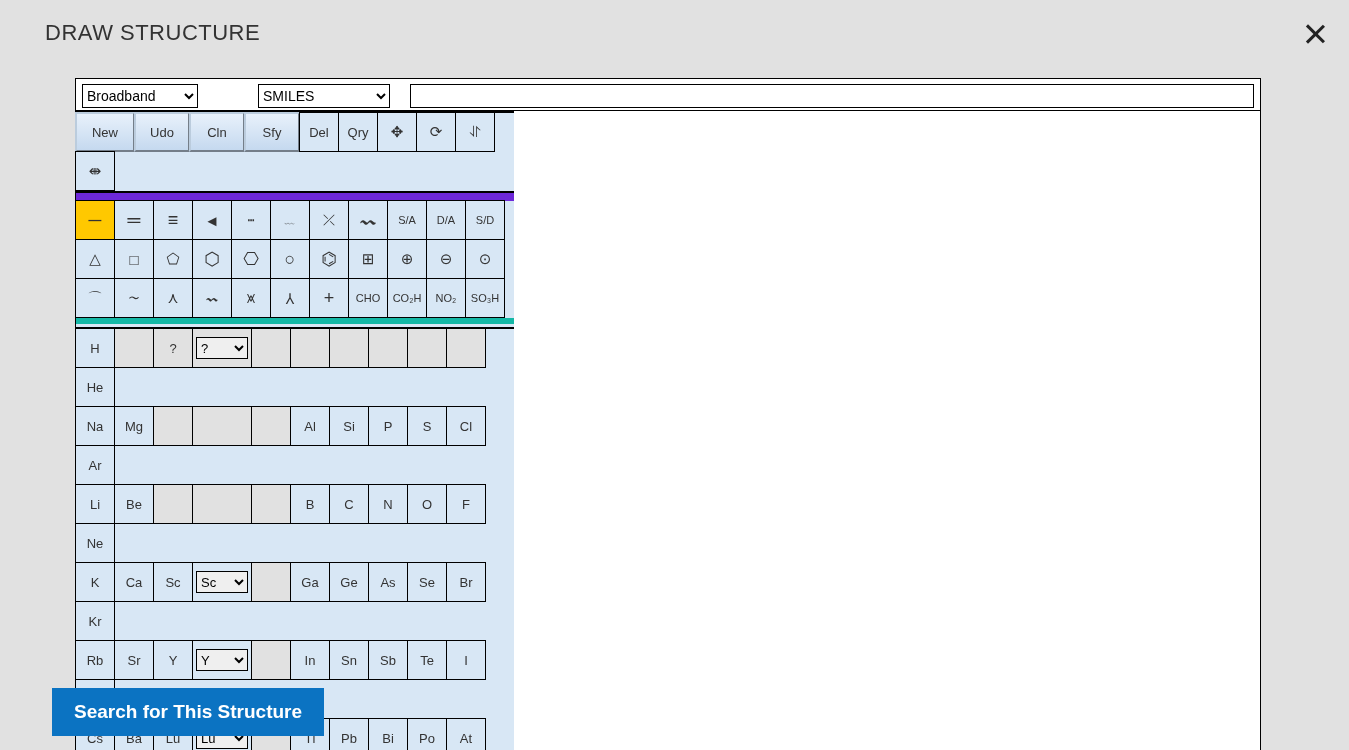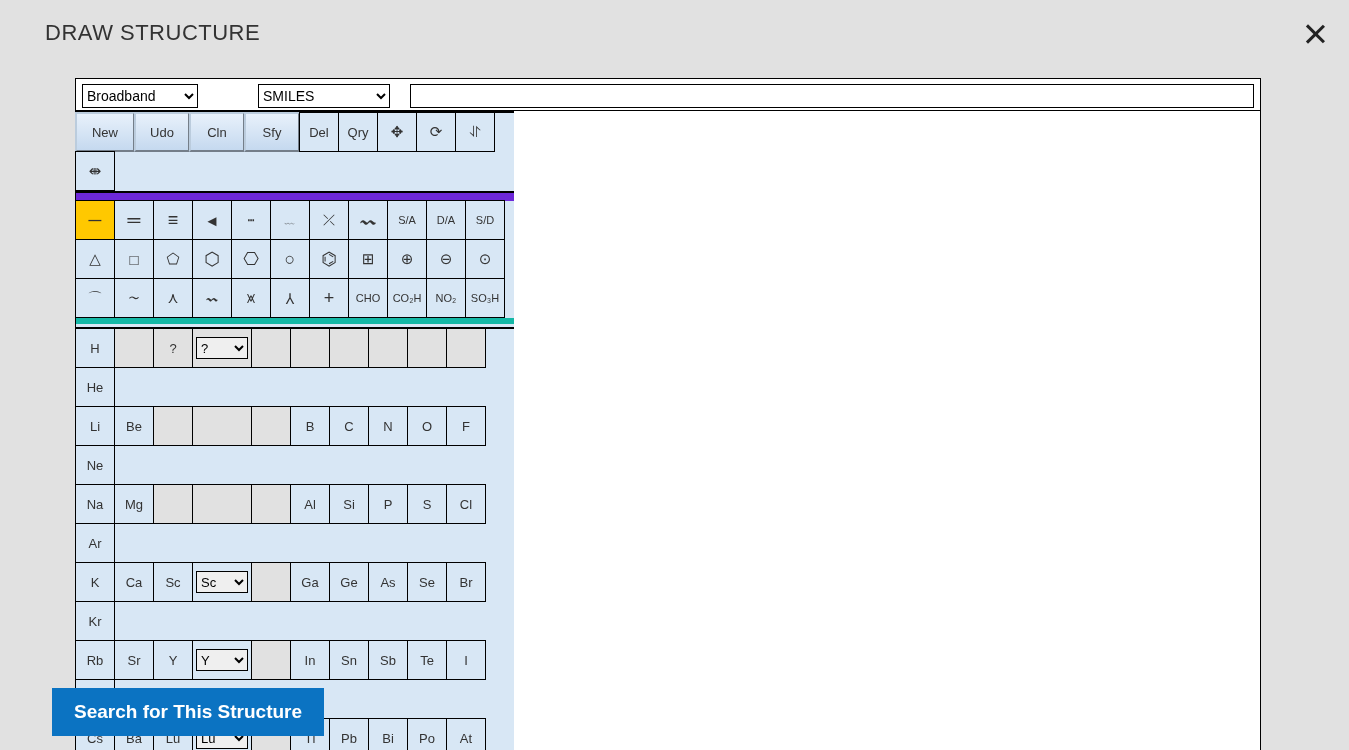--- a/index.html
+++ b/index.html
@@ -229,45 +229,45 @@
         <div class="cell grey"></div>
         <div class="cell grey"></div>
         <div class="cell grey"></div>
         <div class="cell grey"></div>
         <div class="cell grey"></div>
         <div class="cell grey"></div>
         <div class="cell">He</div>
       </div>
 
       <div class="grid" style="border-bottom:none;">
+        <div class="cell">Na</div>
+        <div class="cell">Mg</div>
+        <div class="cell grey"></div>
+        <div class="cell grey w60"></div>
+        <div class="cell grey"></div>
+        <div class="cell">Al</div>
+        <div class="cell">Si</div>
+        <div class="cell">P</div>
+        <div class="cell">S</div>
+        <div class="cell">Cl</div>
+        <div class="cell">Ar</div>
+      </div>
+
+      <div class="grid" style="border-bottom:none;">
         <div class="cell">Li</div>
         <div class="cell">Be</div>
         <div class="cell grey"></div>
         <div class="cell grey w60"></div>
         <div class="cell grey"></div>
         <div class="cell">B</div>
         <div class="cell">C</div>
         <div class="cell">N</div>
         <div class="cell">O</div>
         <div class="cell">F</div>
         <div class="cell">Ne</div>
-      </div>
-
-      <div class="grid" style="border-bottom:none;">
-        <div class="cell">Na</div>
-        <div class="cell">Mg</div>
-        <div class="cell grey"></div>
-        <div class="cell grey w60"></div>
-        <div class="cell grey"></div>
-        <div class="cell">Al</div>
-        <div class="cell">Si</div>
-        <div class="cell">P</div>
-        <div class="cell">S</div>
-        <div class="cell">Cl</div>
-        <div class="cell">Ar</div>
       </div>
 
       <div class="grid" style="border-bottom:none;">
         <div class="cell">K</div>
         <div class="cell">Ca</div>
         <div class="cell">Sc</div>
         <div class="cell elsel w60">
             <select><option>Sc</option></select>
           </div>
         <div class="cell grey"></div>

